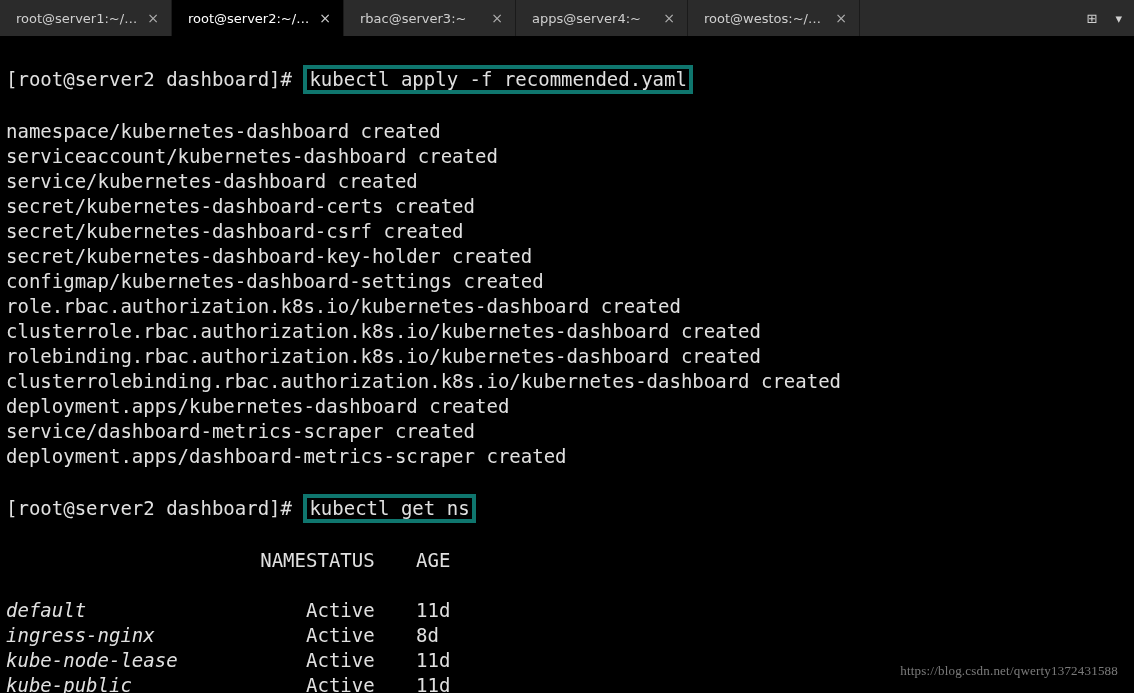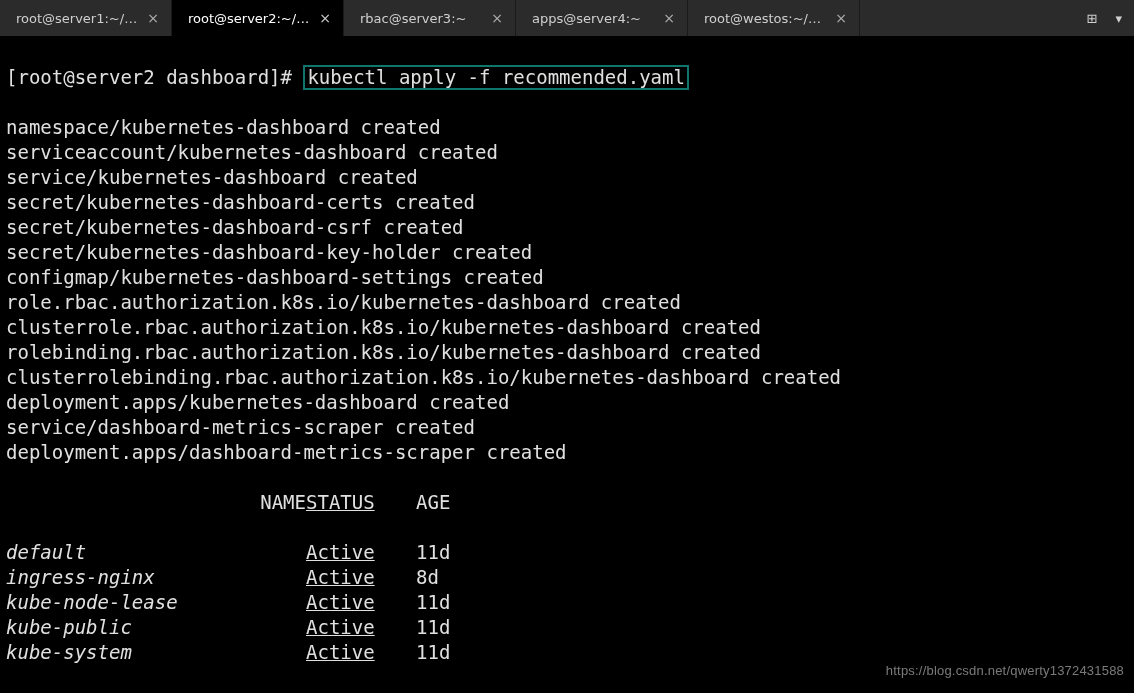--- a/index.html
+++ b/index.html
@@ -56,34 +56,34 @@
     padding-right: 12px;
     color: #d0d0d0;
   }
   .right-controls span { cursor: pointer; }
   .terminal {
     padding: 4px 6px 6px 6px;
     white-space: pre;
     letter-spacing: 0px;
   }
   .hl-red {
-    border: 2px solid #0f766e;
+    border: 4px solid #0f766e;
     padding: 0 2px;
     display: inline-block;
     line-height: 21px;
   }
   .row { display: block; }
   .col-name { display: inline-block; width: 300px; font-style: italic; }
   .col-name-hdr { display: inline-block; width: 300px; text-align: right; }
-  .col-status { display: inline-block; width: 110px; text-decoration: underline; }
+  .col-status { display: inline-block; width: 110px; }
   .watermark {
     position: absolute;
-    right: 10px;
+    right: 16px;
     bottom: 10px;
-    font-family: Liberation Sans, sans-serif;
+    font-family: Liberation Serif, serif;
     font-size: 13px;
     color: rgba(220,220,220,0.55);
     letter-spacing: 0.2px;
   }
 </style>
 </head>
 <body>
 
 <div class="tab-bar">
   <div class="tab">
@@ -108,18 +108,19 @@
   </div>
   <div class="right-controls">
     <span>⊞</span>
     <span>▾</span>
   </div>
 </div>
 
 <div class="terminal">
 <span class="row"><span>[root@server2 dashboard]# </span><span class="hl-red">kubectl apply -f recommended.yaml</span></span>
 <div id="created-block"><span class="row">namespace/kubernetes-dashboard created</span><span class="row">serviceaccount/kubernetes-dashboard created</span><span class="row">service/kubernetes-dashboard created</span><span class="row">secret/kubernetes-dashboard-certs created</span><span class="row">secret/kubernetes-dashboard-csrf created</span><span class="row">secret/kubernetes-dashboard-key-holder created</span><span class="row">configmap/kubernetes-dashboard-settings created</span><span class="row">role.rbac.authorization.k8s.io/kubernetes-dashboard created</span><span class="row">clusterrole.rbac.authorization.k8s.io/kubernetes-dashboard created</span><span class="row">rolebinding.rbac.authorization.k8s.io/kubernetes-dashboard created</span><span class="row">clusterrolebinding.rbac.authorization.k8s.io/kubernetes-dashboard created</span><span class="row">deployment.apps/kubernetes-dashboard created</span><span class="row">service/dashboard-metrics-scraper created</span><span class="row">deployment.apps/dashboard-metrics-scraper created</span></div>
+<span class="row"><span>[root@server2 dashboard]# </span><span class="hl-red">kubectl get ns</span></span>
 <span class="row"><span class="col-name-hdr">NAME</span><span class="col-status">STATUS</span><span>AGE</span></span>
 <div id="ns-block"><span class="row"><span class="col-name">default</span><span class="col-status">Active</span><span>11d</span></span><span class="row"><span class="col-name">ingress-nginx</span><span class="col-status">Active</span><span>8d</span></span><span class="row"><span class="col-name">kube-node-lease</span><span class="col-status">Active</span><span>11d</span></span><span class="row"><span class="col-name">kube-public</span><span class="col-status">Active</span><span>11d</span></span><span class="row"><span class="col-name">kube-system</span><span class="col-status">Active</span><span>11d</span></span></div>
 
 </div>
 
 <div class="watermark">https://blog.csdn.net/qwerty1372431588</div>
 
 </body></html>

